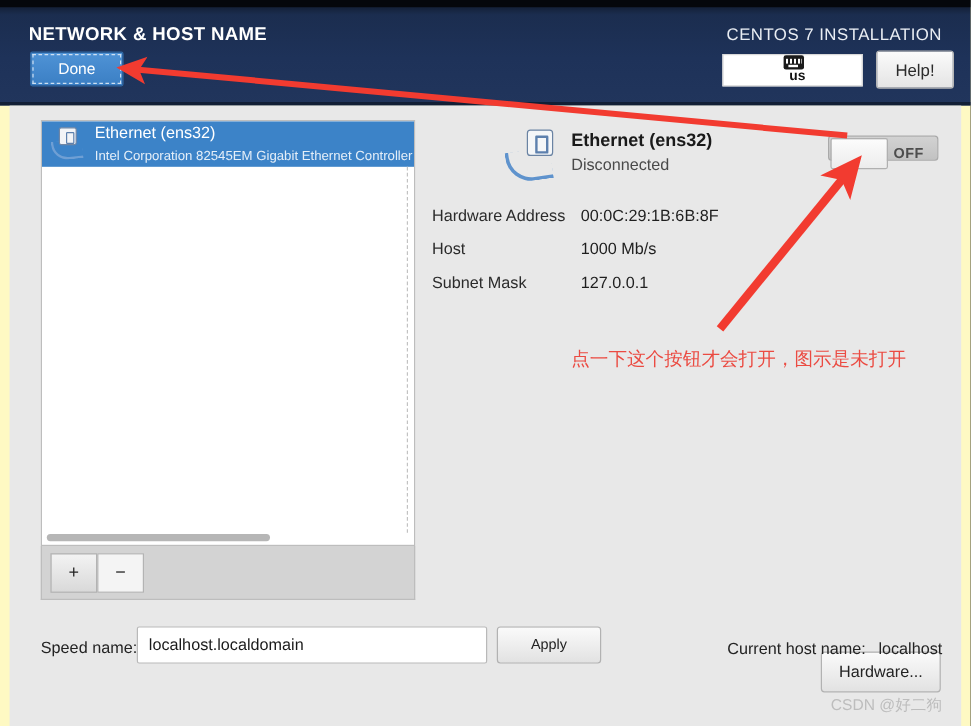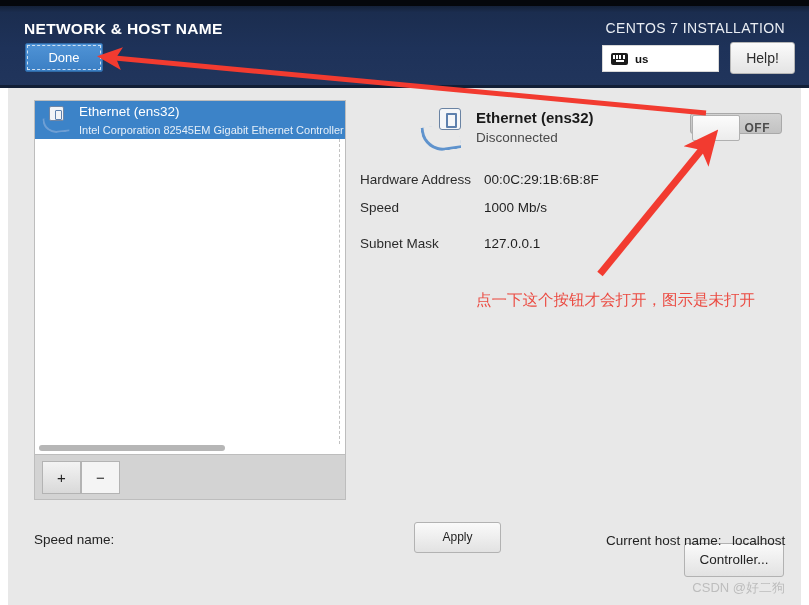--- a/index.html
+++ b/index.html
@@ -5,21 +5,21 @@
   * { box-sizing: border-box; margin: 0; padding: 0; }
   html, body {
     width: 809px; height: 605px;
     overflow: hidden;
     font-family: "Liberation Sans", "DejaVu Sans", sans-serif;
     background: #000;
   }
   #screen {
     position: relative;
     width: 809px; height: 605px;
-    background: #ffffff;
+    background: #fef9c3;
     overflow: hidden;
   }
 
   
   #header {
     position: absolute;
     left: 0; top: 0;
     width: 809px; height: 88px;
     background: linear-gradient(180deg, #0d1523 0%, #1b2d4f 14%, #1e3259 55%, #21355c 100%);
     overflow: hidden;
@@ -64,20 +64,21 @@
     white-space: nowrap;
   }
   #keyboard-indicator {
     position: absolute; right: 90px; top: 45px;
     width: 117px; height: 27px;
     background: #ffffff;
     border: 1px solid #d8d8d8;
     display: flex; align-items: center;
     padding-left: 8px;
     cursor: pointer;
+    flex-direction: column;
   }
   #keyboard-indicator .kbd-glyph {
     width: 17px; height: 12px;
     background: #1b1b1b;
     border-radius: 2px;
     position: relative;
     margin-right: 7px;
     flex: none;
   }
   #keyboard-indicator .kbd-glyph::before {
@@ -280,21 +281,21 @@
     text-align: left;
     color: #2b2b2b;
   }
   .detail-row .val {
     display: inline-block;
     margin-left: 6px;
     color: #1f1f1f;
   }
   #row-hw    { top: 72px; }
   #row-speed { top: 100px; }
-  #row-mask  { top: 128px; margin-top: 8px; }
+  #row-mask  { top: 128px; }
 
   #configure-button {
     position: absolute; left: 676px; top: 455px;
     width: 100px; height: 34px;
     background: linear-gradient(180deg,#fafafa 0%,#e2e2e2 100%);
     border: 1px solid #b2b2b2;
     border-radius: 3px;
     font-size: 13.5px;
     color: #232323;
     line-height: 32px;
@@ -410,30 +411,31 @@
 
       <div id="onoff-toggle">
         <span class="knob"></span>
         <span id="onoff-label">OFF</span>
       </div>
 
       <div class="detail-row" id="row-hw">
         <span class="lbl">Hardware Address</span><span class="val">00:0C:29:1B:6B:8F</span>
       </div>
       <div class="detail-row" id="row-speed">
-        <span class="lbl">Speed</span><span class="val">1000 Mb/s</span>
+        <span class="lbl">Host</span><span class="val">1000 Mb/s</span>
       </div>
       <div class="detail-row" id="row-mask">
         <span class="lbl">Subnet Mask</span><span class="val">127.0.0.1</span>
       </div>
     </div>
 
-    <div id="configure-button">Controller...</div>
+    <div id="configure-button">Hardware...</div>
 
     <div id="hostname-label">Speed name:</div>
+    <input id="hostname-input" type="text" value="localhost.localdomain" style="">
     <div id="apply-button">Apply</div>
     <div id="current-hostname-label">Current host name:</div>
     <div id="current-hostname-value">localhost</div>
     <div id="watermark">CSDN @好二狗</div>
   </div>
 
   <div id="annotation-text">点一下这个按钮才会打开，图示是未打开</div>
 
   <svg id="annotation-overlay" viewBox="0 0 809 605">
     <defs>

